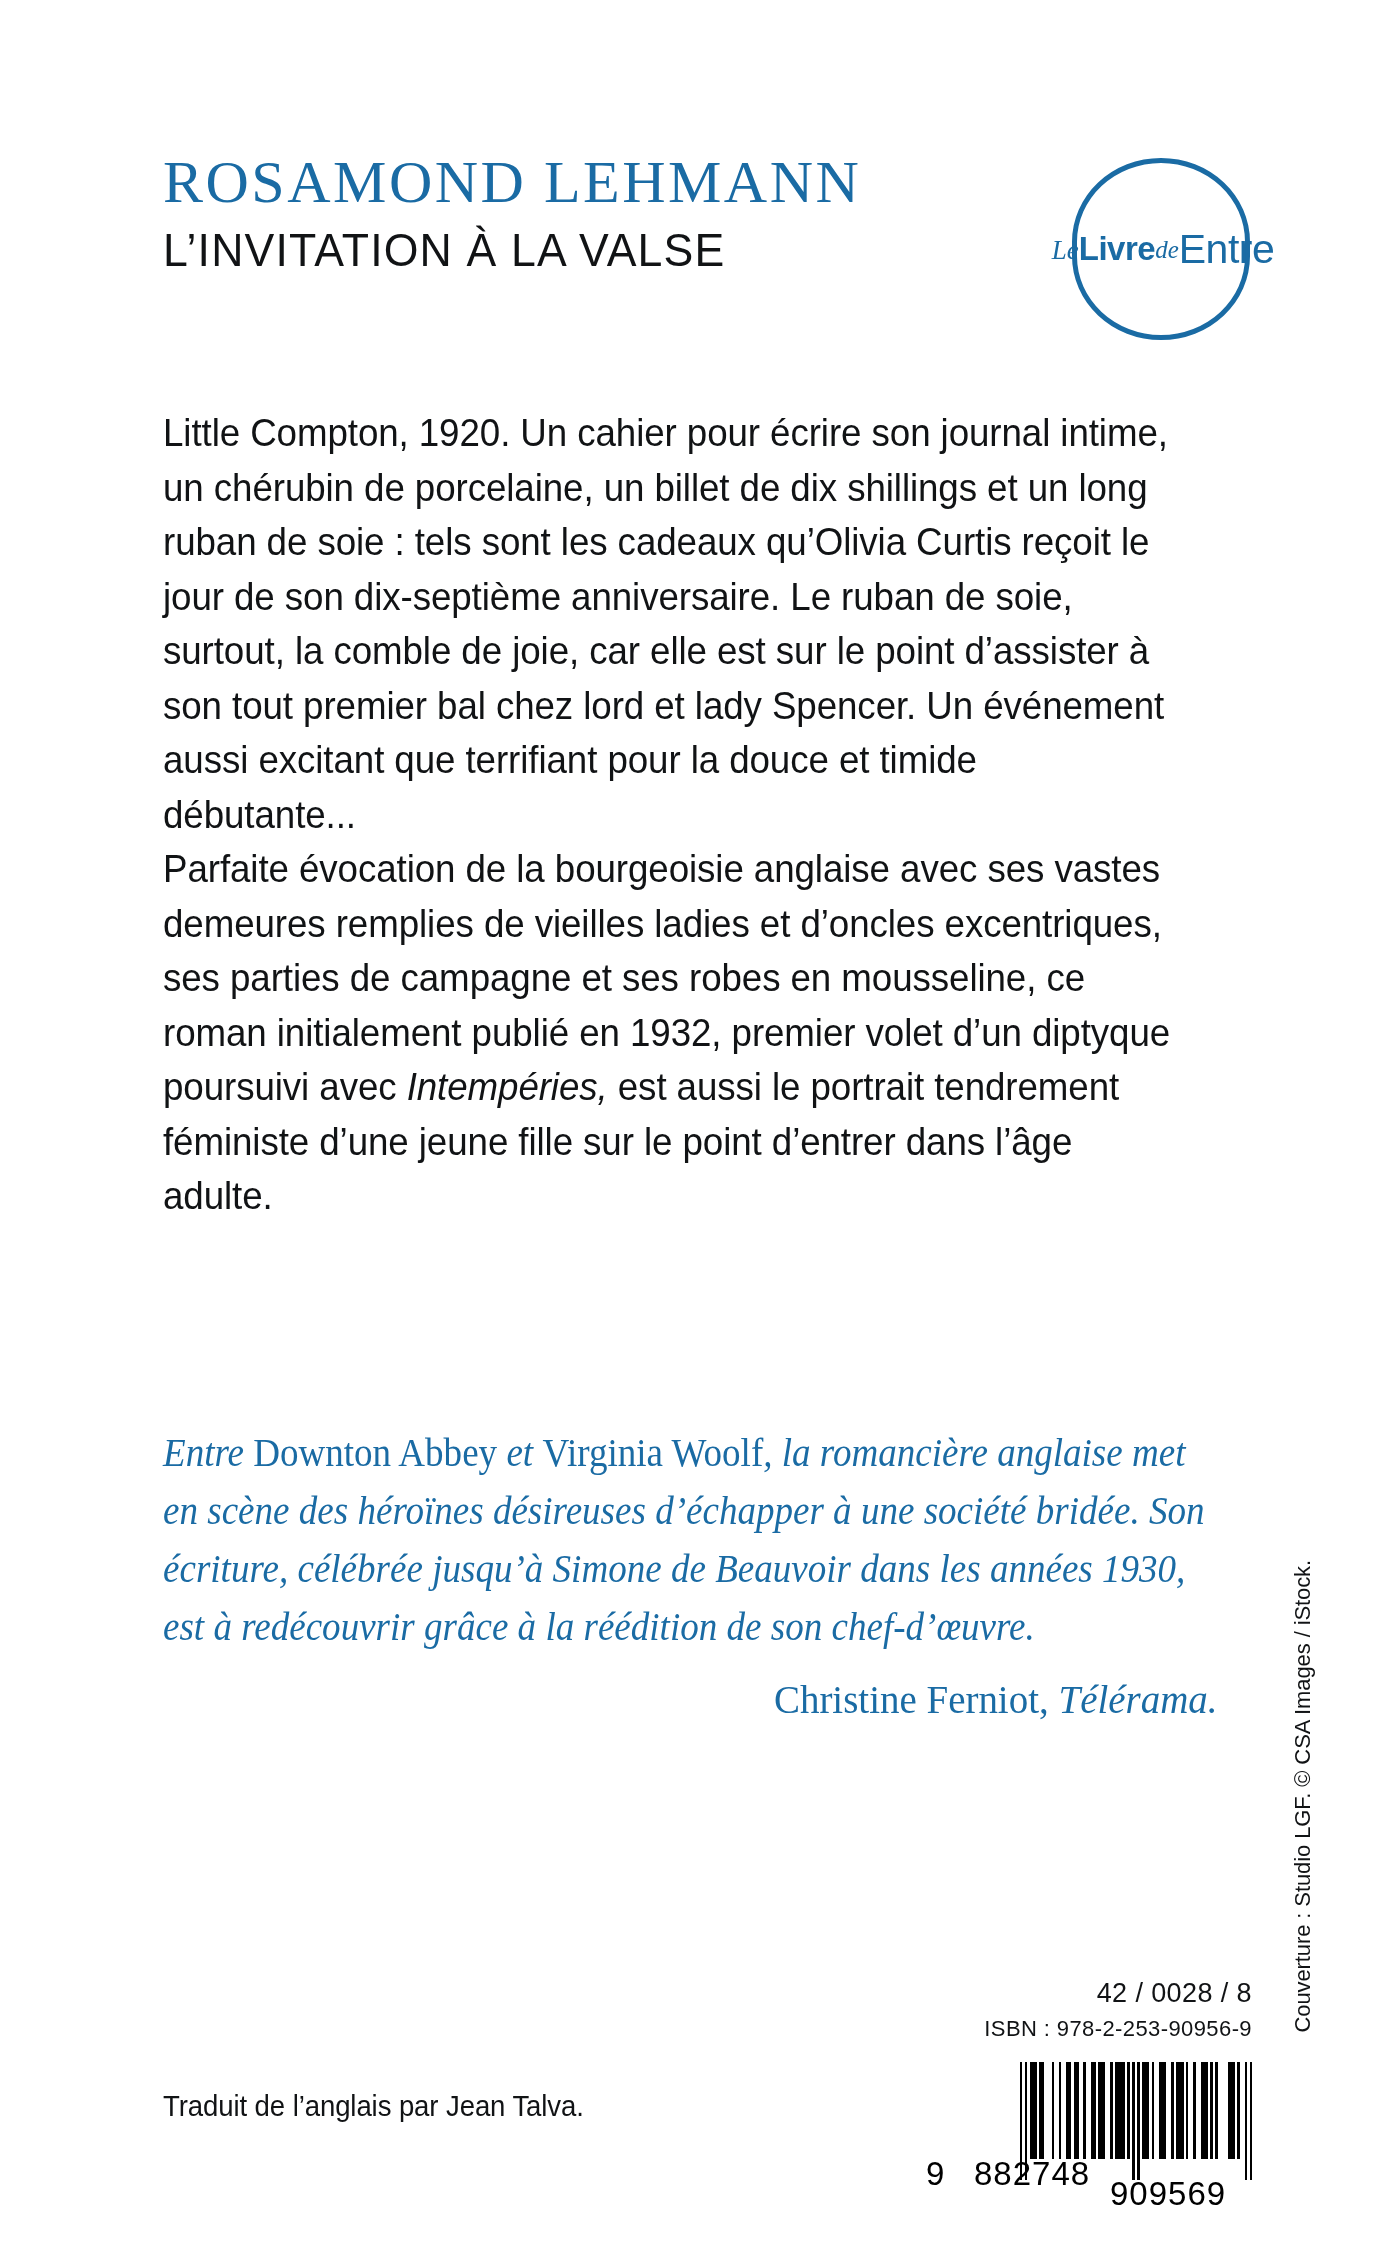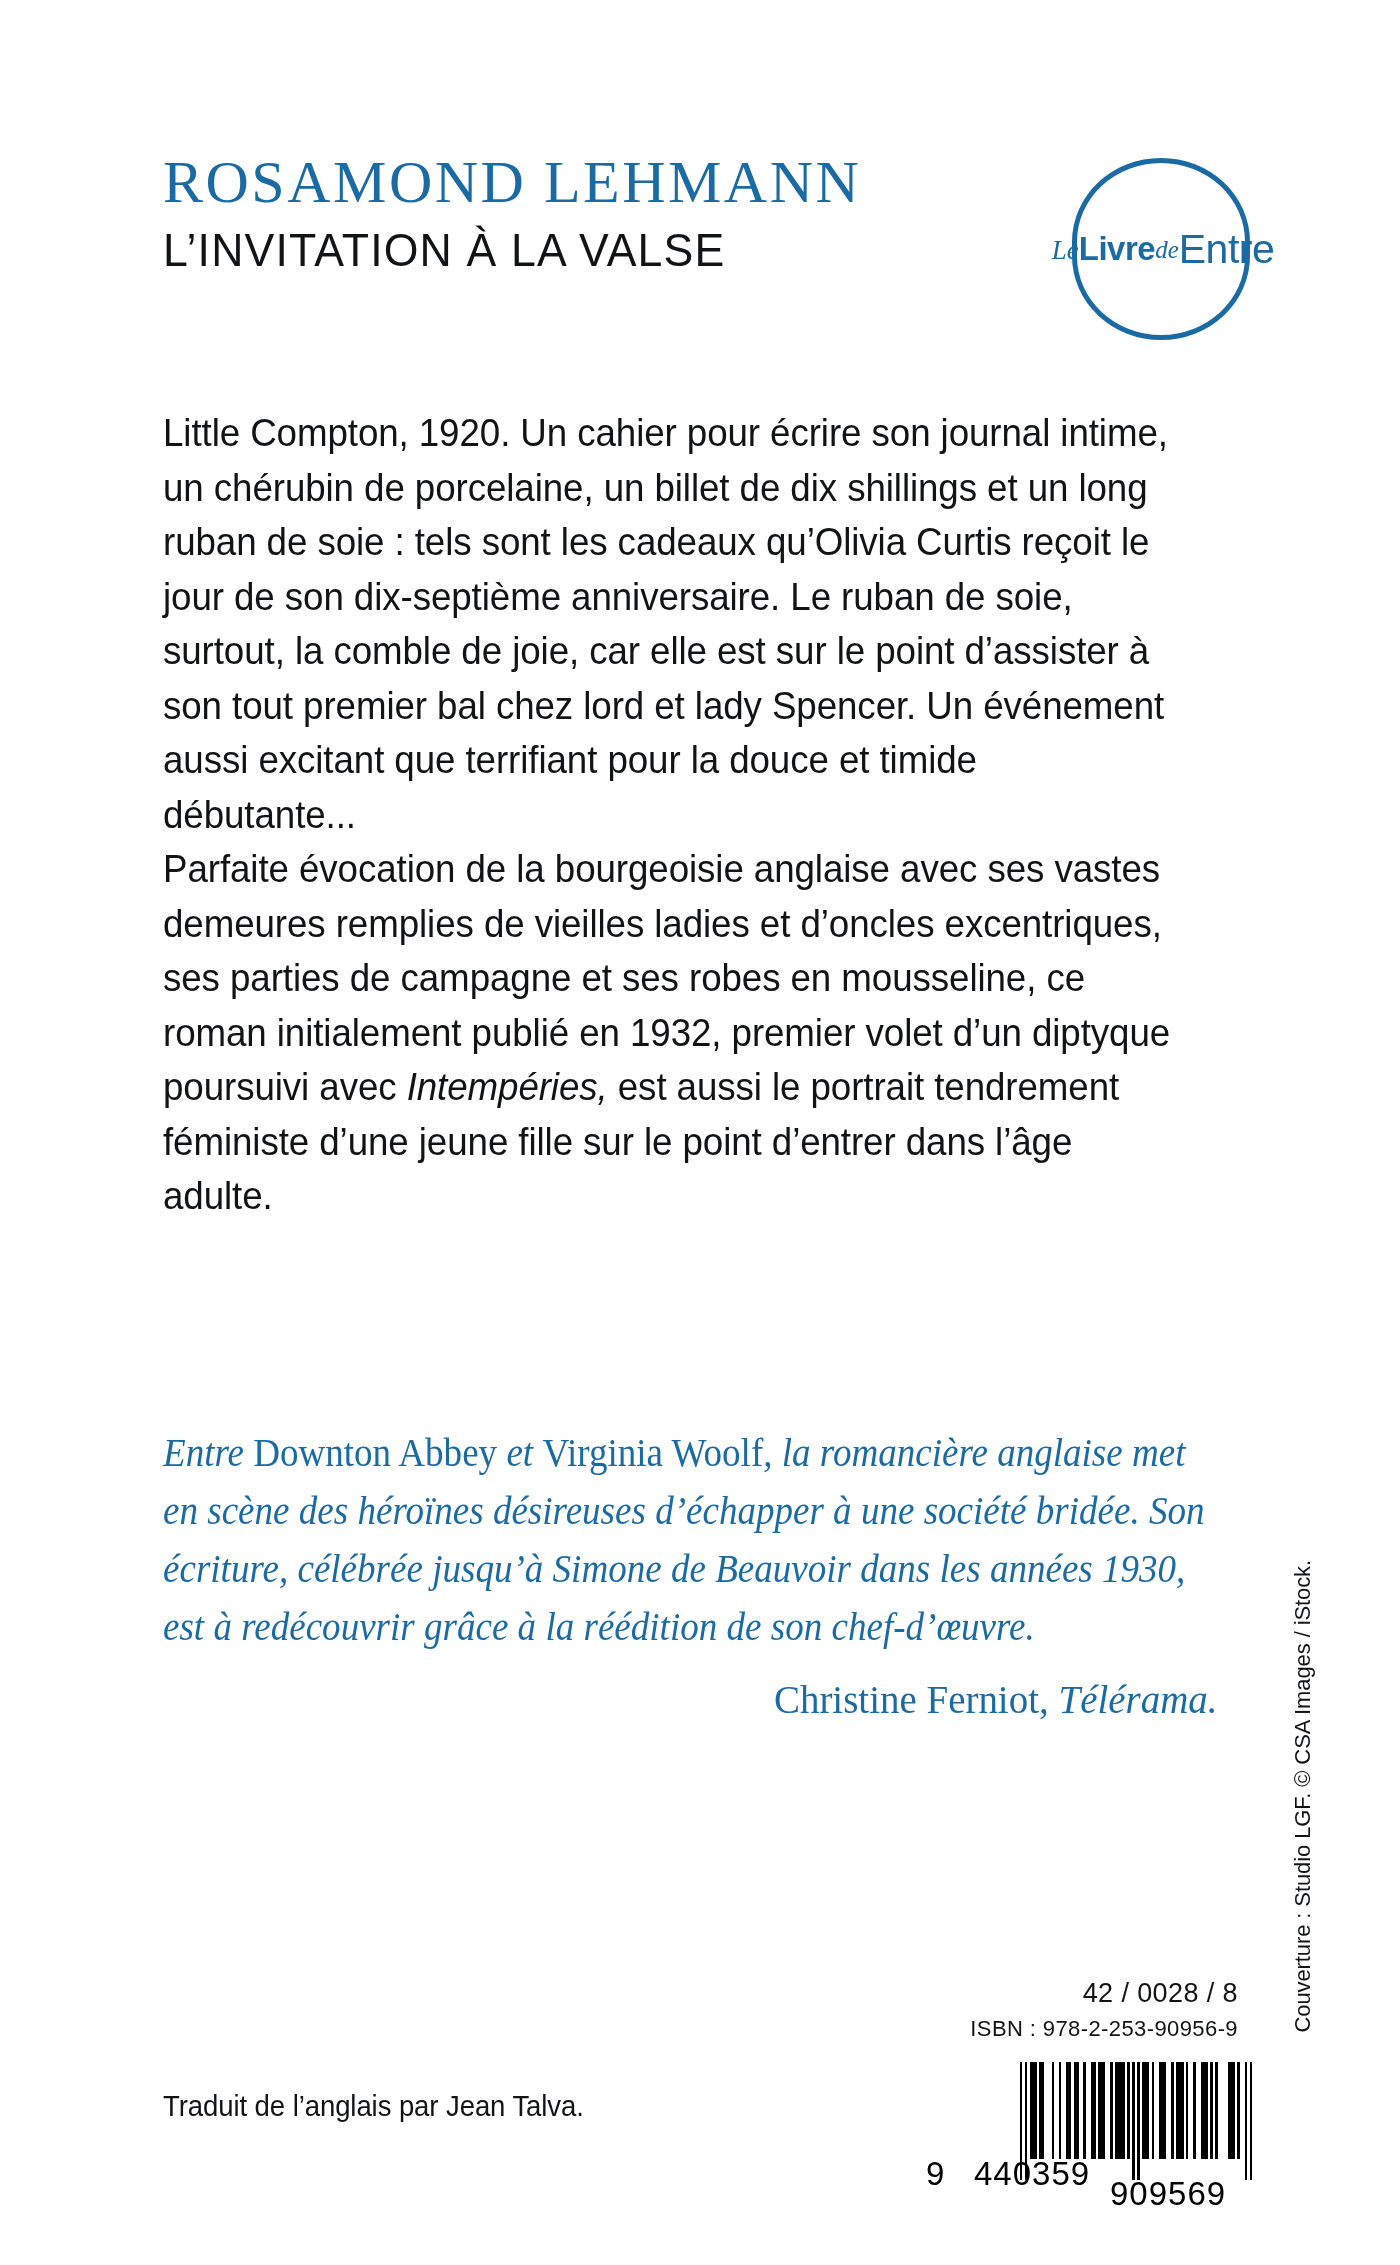--- a/index.html
+++ b/index.html
@@ -163,21 +163,21 @@
     font-size: 22px;
     letter-spacing: -0.1px;
     white-space: nowrap;
     transform-origin: left top;
     transform: rotate(-90deg) translateX(-100%);
   }
 
   
   .codes {
     position: absolute;
-    right: 162px;
+    right: 148px;
     top: 1975px;
     text-align: right;
     color: #111315;
     font-family: "Liberation Sans", sans-serif;
   }
   .code-ref {
     font-size: 27px;
     line-height: 36px;
     letter-spacing: 0.4px;
   }
@@ -343,20 +343,20 @@
         <div class="bar short" style="width: 7.35px;"></div>
         <div class="sp" style="width: 2.45px; height: 118px; background: transparent;"></div>
         <div class="bar short" style="width: 2.45px;"></div>
         <div class="sp" style="width: 4.9px; height: 118px; background: transparent;"></div>
         <div class="bar guard" style="width: 2.45px;"></div>
         <div class="sp" style="width: 2.45px; height: 118px; background: transparent;"></div>
         <div class="bar guard" style="width: 2.45px;"></div>
       </div>
     <div class="barcode-digits">
       <span class="bd-left">9</span>
-      <span class="bd-mid">440359</span>
+      <span class="bd-mid">882748</span>
       <span class="bd-right">909569</span>
     </div>
   </div>
 
   <div class="translator">Traduit de l’anglais par Jean Talva.</div>
 
 </div>
 
 </body></html>

